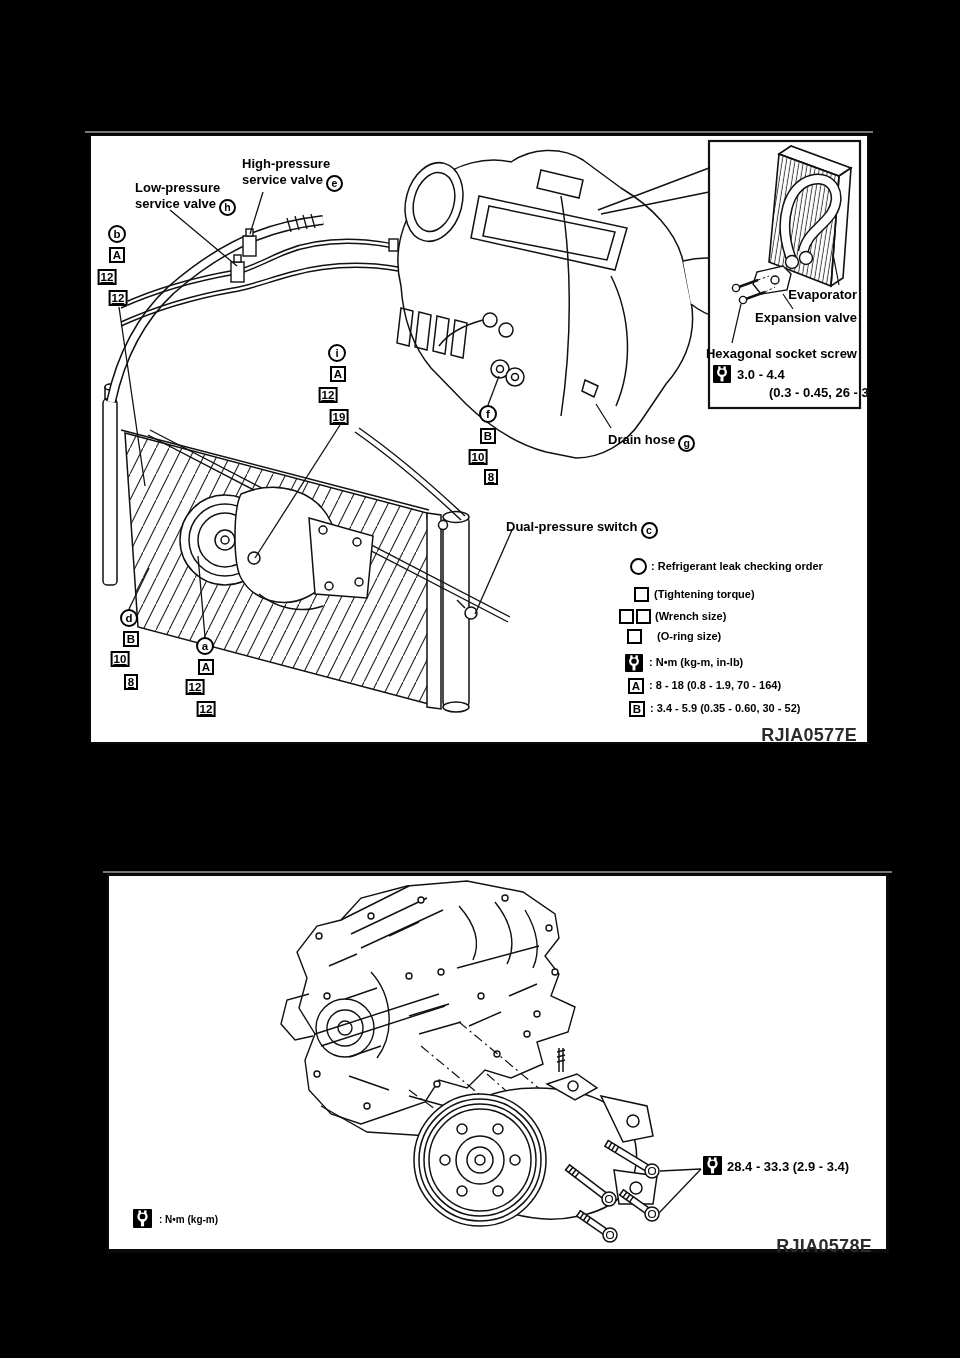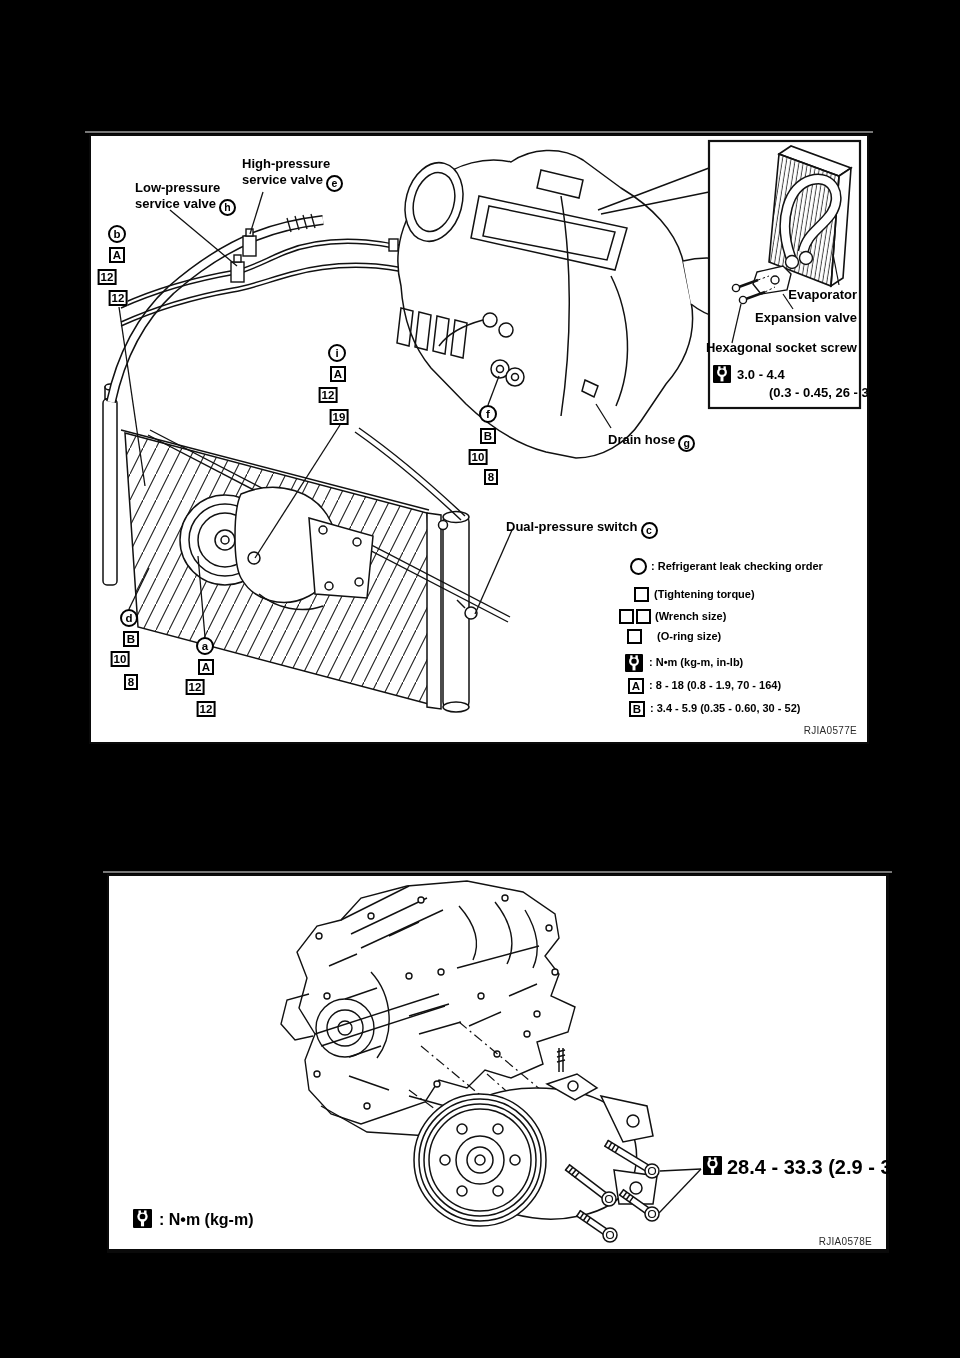--- a/index.html
+++ b/index.html
@@ -5,31 +5,31 @@
   html,body{margin:0;padding:0;background:#000;}
   #stage{position:relative;width:960px;height:1358px;background:#000;overflow:hidden;
          font-family:"Liberation Sans",sans-serif;color:#000;}
   .fig{position:absolute;background:#fff;border:2px solid #0a0a0a;box-sizing:border-box;}
   .fig::before{content:"";position:absolute;left:-6px;right:-6px;top:-5px;height:2px;background:#777;}
   #fig1{left:89px;top:134px;width:780px;height:610px;}
   #fig2{left:107px;top:874px;width:782px;height:379px;border-bottom-width:4px;border-right-width:3px;}
   .art{position:absolute;left:0;top:0;width:100%;height:100%;}
   .lbl{position:absolute;font-size:13px;font-weight:bold;line-height:16px;white-space:nowrap;}
   .lbl.rt{text-align:center;}
-  .ref{position:absolute;font-size:10px;font-weight:normal;color:#2b2b2b;letter-spacing:.3px;}
+  .ref{position:absolute;font-size:18px;font-weight:bold;color:#2b2b2b;letter-spacing:.3px;}
   
   .mcirc{display:inline-flex;width:13px;height:13px;border:2px solid #000;border-radius:50%;
          align-items:center;justify-content:center;font-size:10.5px;font-weight:bold;
          vertical-align:-3px;margin-left:3px;background:#fff;}
   
   .badge{position:absolute;transform:translate(-50%,-50%);background:#fff;display:flex;
          align-items:center;justify-content:center;font-weight:bold;box-sizing:content-box;}
   .b-circ{width:14px;height:14px;border:2px solid #000;border-radius:50%;font-size:11.5px;}
   .b-let{width:12px;height:12px;border:2px solid #000;font-size:11.5px;}
-  .b-num{min-width:8px;height:12px;padding:0 1px;border:2px solid #000;font-size:11.5px;}
+  .b-num{min-width:8px;height:12px;padding:0 1px;border:2px solid #000;font-size:11.5px;text-decoration:underline;}
   
   .sym{position:absolute;background:transparent;box-sizing:border-box;}
   .s-circ{width:17px;height:17px;border:2px solid #000;border-radius:50%;}
   .s-sq{width:15px;height:15px;border:2px solid #000;}
   .ltxt{position:absolute;font-size:11px;font-weight:bold;white-space:nowrap;}
   .wicon{position:absolute;}
   #watermark{position:absolute;right:16px;bottom:2px;font-size:29px;font-weight:bold;
              color:#8d8d8d;letter-spacing:0px;}
 </style>
 </head>
@@ -190,21 +190,21 @@
       <span>High-pressure</span><br>
       <span>service valve</span><span class="mcirc">e</span>
     </div>
 
     <div class="lbl rt" style="right:10px;top:151px;">
       <span>Evaporator</span>
     </div>
     <div class="lbl rt" style="right:10px;top:174px;">
       <span>Expansion valve</span>
     </div>
-    <div class="lbl rt" style="right:10px;top:204px;">
+    <div class="lbl rt" style="right:10px;top:210px;">
       <span>Hexagonal socket screw</span>
     </div>
 
     <svg class="wicon" style="left:622px;top:229px;" width="18" height="18" viewBox="0 0 17 17">
       <rect width="17" height="17" fill="#000" rx="1"></rect>
       <circle cx="8.5" cy="6.8" r="3.6" fill="none" stroke="#fff" stroke-width="2.1"></circle>
       <rect x="6.7" y="0" width="3.6" height="3.2" fill="#000"></rect>
       <rect x="4.9" y="1.3" width="2.2" height="2.7" fill="#fff"></rect>
       <rect x="9.9" y="1.3" width="2.2" height="2.7" fill="#fff"></rect>
       <rect x="7.1" y="9.2" width="2.8" height="6.3" fill="#fff"></rect>
@@ -413,31 +413,31 @@
     </svg>
 
     <svg class="wicon" style="left:594px;top:280px;" width="19" height="19" viewBox="0 0 17 17">
       <rect width="17" height="17" fill="#000" rx="1"></rect>
       <circle cx="8.5" cy="6.8" r="3.6" fill="none" stroke="#fff" stroke-width="2.1"></circle>
       <rect x="6.7" y="0" width="3.6" height="3.2" fill="#000"></rect>
       <rect x="4.9" y="1.3" width="2.2" height="2.7" fill="#fff"></rect>
       <rect x="9.9" y="1.3" width="2.2" height="2.7" fill="#fff"></rect>
       <rect x="7.1" y="9.2" width="2.8" height="6.3" fill="#fff"></rect>
     </svg>
-    <div class="lbl" style="left:618px;top:283px;font-size:20px;">
+    <div class="lbl" style="left:618px;top:283px;font-size:13px;">
       <span>28.4 - 33.3 (2.9 - 3.4)</span></div>
 
     <svg class="wicon" style="left:24px;top:333px;" width="19" height="19" viewBox="0 0 17 17">
       <rect width="17" height="17" fill="#000" rx="1"></rect>
       <circle cx="8.5" cy="6.8" r="3.6" fill="none" stroke="#fff" stroke-width="2.1"></circle>
       <rect x="6.7" y="0" width="3.6" height="3.2" fill="#000"></rect>
       <rect x="4.9" y="1.3" width="2.2" height="2.7" fill="#fff"></rect>
       <rect x="9.9" y="1.3" width="2.2" height="2.7" fill="#fff"></rect>
       <rect x="7.1" y="9.2" width="2.8" height="6.3" fill="#fff"></rect>
     </svg>
-    <div class="lbl" style="left:50px;top:336px;font-size:16px;">
+    <div class="lbl" style="left:50px;top:336px;font-size:10px;">
       <span>: N•m (kg-m)</span></div>
 
     <div class="ref" style="right:14px;top:360px;">
       <span>RJIA0578E</span></div>
   </div>
 
 </div>
 
 </body></html>

